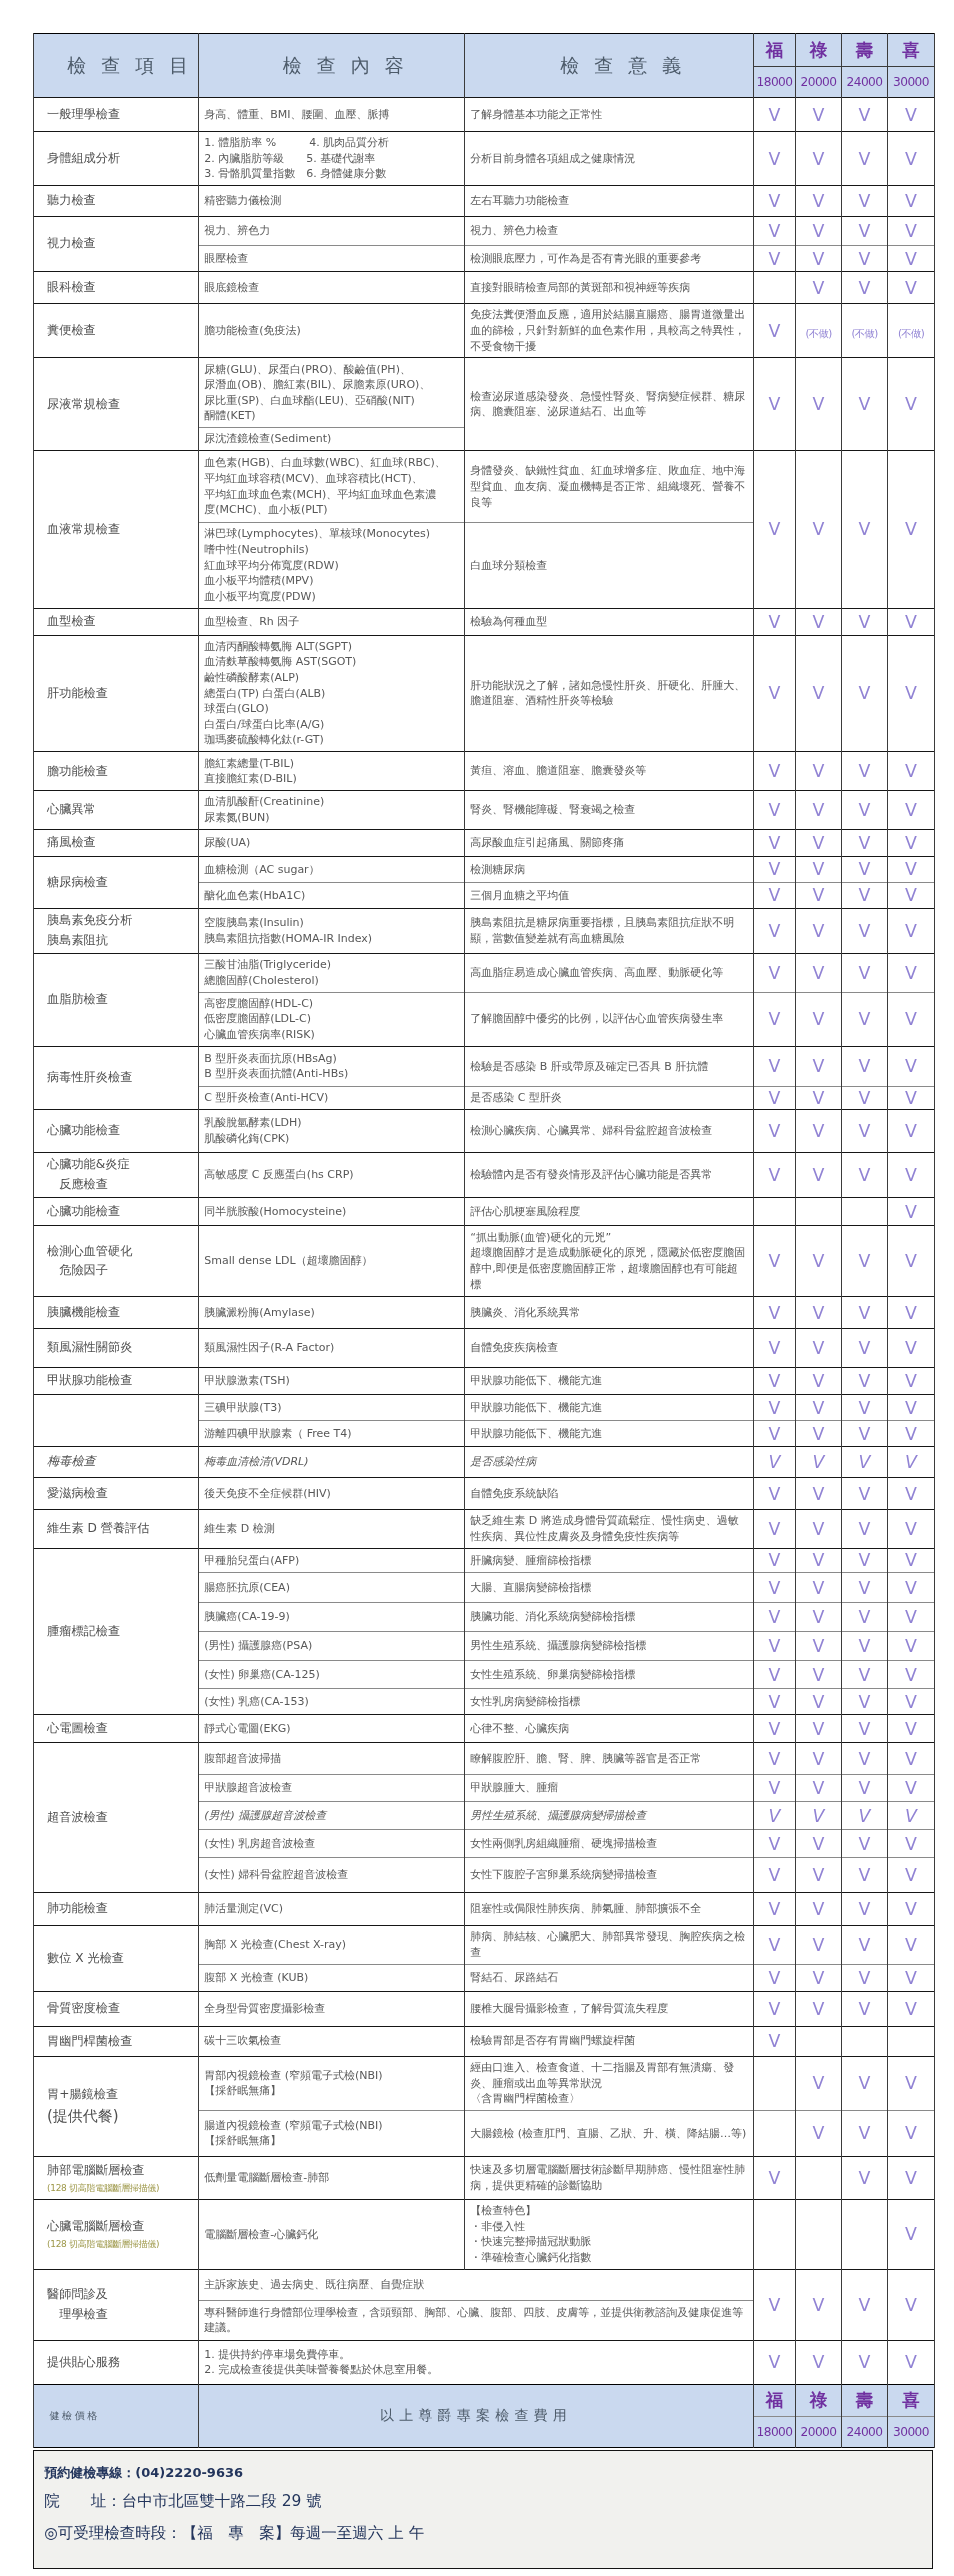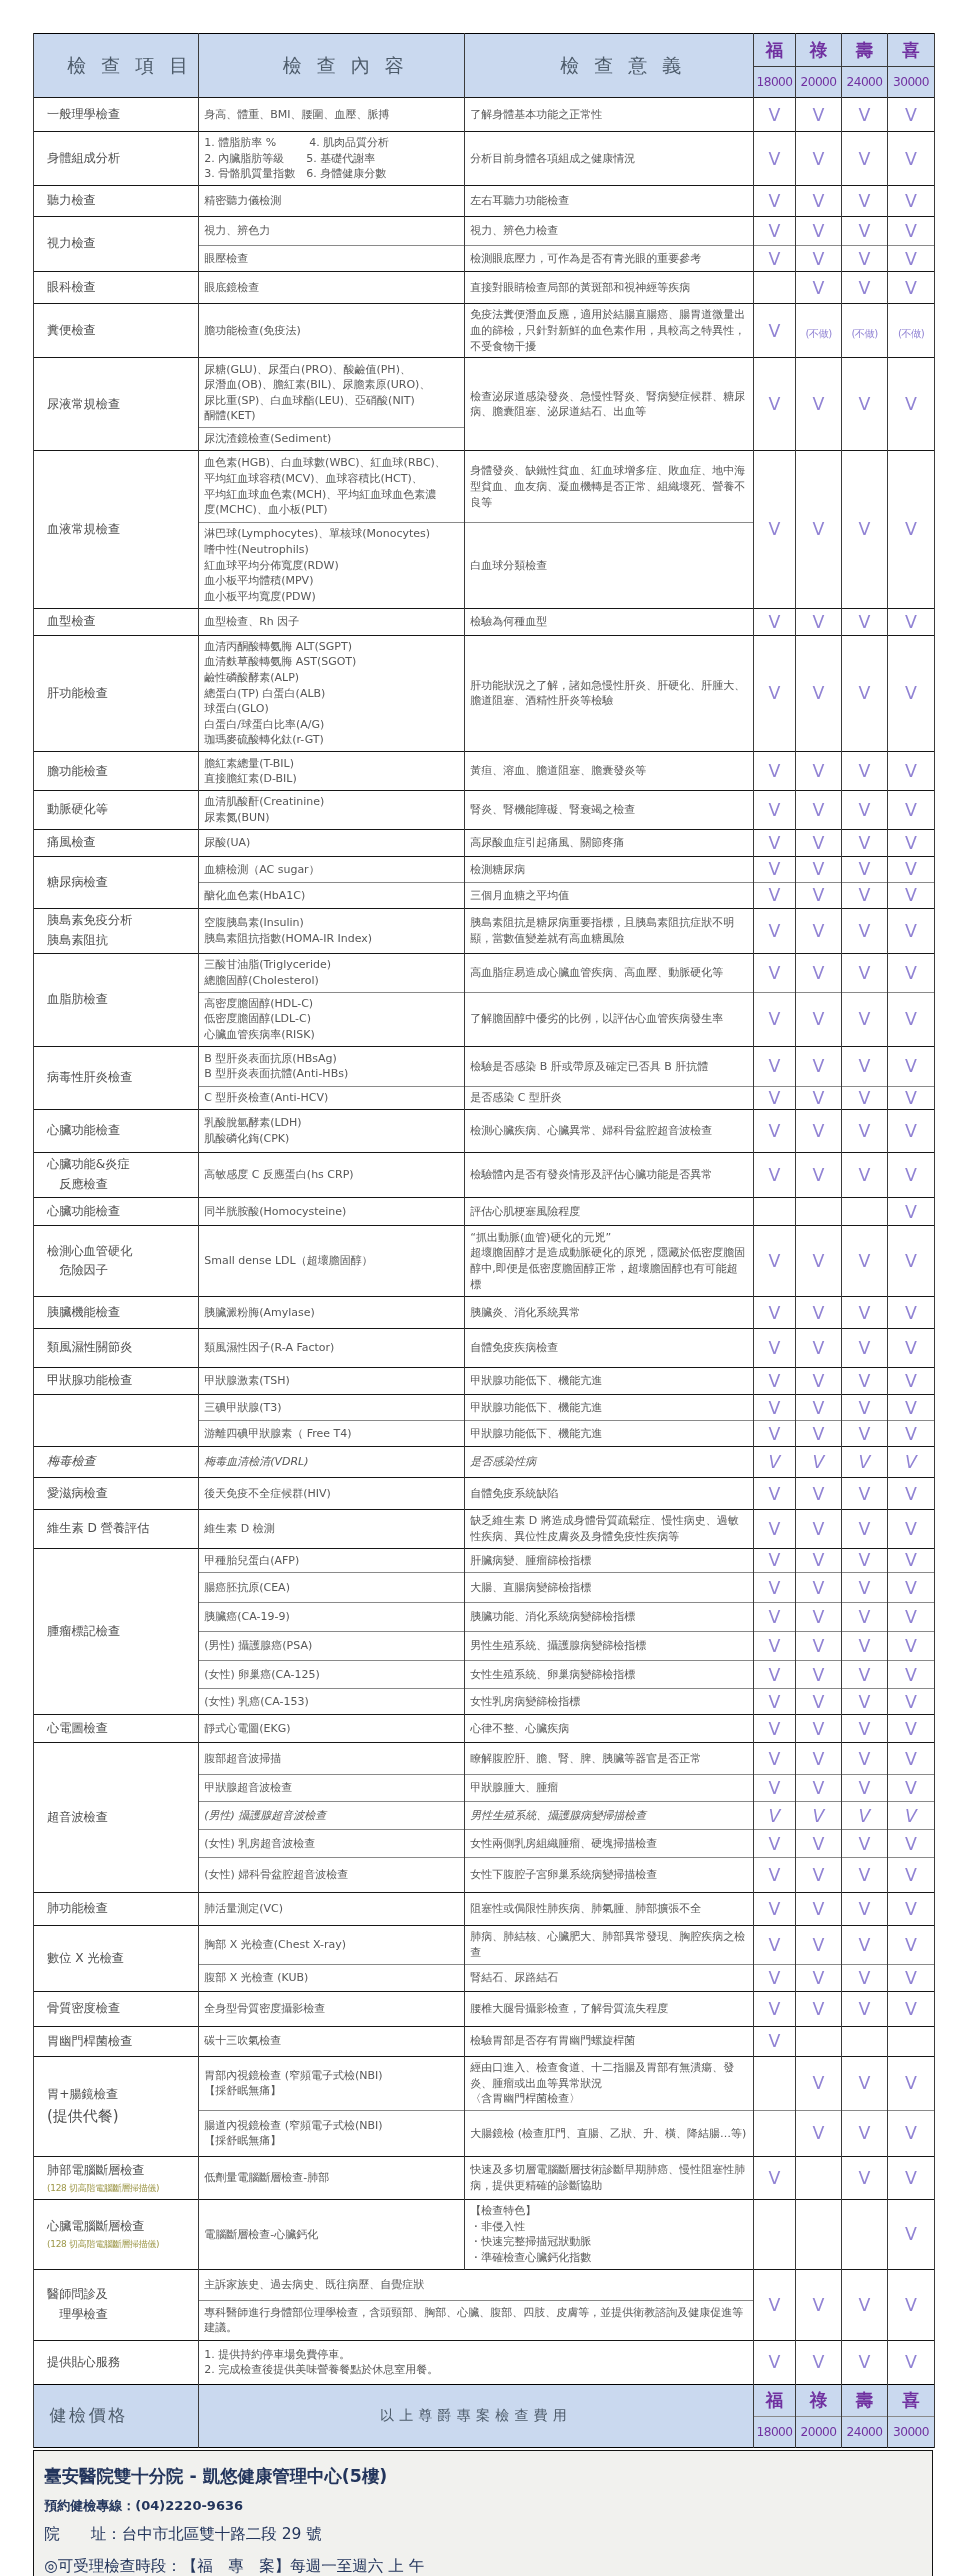--- a/index.html
+++ b/index.html
@@ -33,21 +33,21 @@
   tbody tr.sec td{border-top:1.9px solid var(--line-heavy);}
   tbody tr.sub td{border-top:0.6px solid var(--line-sub);}
   td.item{padding:2.6px 3.9px 2.6px 13px;font-size:12.2px;color:#4f4f4f;vertical-align:middle;line-height:1.6;}
   td.item .item-note{font-size:15px;}
   td.item .item-note.olive{color:var(--olive);font-size:9px;letter-spacing:-0.3px;}
   td.content,td.meaning{padding:3.2px 5.2px;font-size:11px;line-height:1.42;vertical-align:middle;color:#585858;}
   td.chk{ text-align:center;vertical-align:middle;color:var(--check);font-size:17.4px;font-weight:400;padding:0;}
   td.chk .nop{font-size:10.3px;letter-spacing:-0.6px;}
   tr.pricebar td{background:var(--hdrbg);}
   tr.pricebar{border-top:1.9px solid #000;}
-  td.price-item{padding-left:15.5px;font-size:17px;letter-spacing:2.6px;color:#4d5b6a;vertical-align:middle;}
+  td.price-item{padding-left:15.5px;font-size:10px;letter-spacing:2.6px;color:#4d5b6a;vertical-align:middle;}
   td.price-title{text-align:center;font-size:14px;letter-spacing:5.2px;color:#4d5b6a;vertical-align:middle;}
   .footer{
     margin:2.6px 0 0 33px;width:900px;box-sizing:border-box;
     border:1.9px solid #141414;background:#f1f1ee;
     padding:13px 11.6px 15.5px 10.3px;color:var(--navy);
   }
   .footer .f1{font-size:17.4px;font-weight:bold;margin-bottom:9px;}
   .footer .f2{font-size:13px;font-weight:bold;margin-bottom:9px;}
   .footer .f3{font-size:15.5px;margin-bottom:10.3px;}
   .footer .f4{font-size:15.5px;margin-bottom:9px;}
@@ -214,21 +214,21 @@
         </td>
         <td class="content">膽紅素總量(T-BIL)<br>直接膽紅素(D-BIL)</td>
         <td class="meaning">黃疸、溶血、膽道阻塞、膽囊發炎等</td>
         <td class="chk">V</td>
         <td class="chk">V</td>
         <td class="chk">V</td>
         <td class="chk">V</td>
       </tr>
       <tr class="sec" style="height: 37px;">
         <td class="item" rowspan="1">
-          <div class="item-line">動脈硬化等</div>
+          <div class="item-line">心臟異常</div>
         </td>
         <td class="content">血清肌酸酐(Creatinine)<br>尿素氮(BUN)</td>
         <td class="meaning">腎炎、腎機能障礙、腎衰竭之檢查</td>
         <td class="chk">V</td>
         <td class="chk">V</td>
         <td class="chk">V</td>
         <td class="chk">V</td>
       </tr>
       <tr class="sec" style="height: 27px;">
         <td class="item" rowspan="1">
@@ -679,19 +679,18 @@
     <tr class="pricebar sub" style="height:31px">
       <td class="price">18000</td>
       <td class="price">20000</td>
       <td class="price">24000</td>
       <td class="price">30000</td>
     </tr>
   </tbody>
 </table>
 
 <div class="footer">
-  <div class="f1">臺安醫院雙十分院 - 凱悠健康管理中心(5樓)</div>
   <div class="f2">預約健檢專線：(04)2220-9636</div>
   <div class="f3">院　　址：台中市北區雙十路二段 29 號</div>
   <div class="f4">◎可受理檢查時段：【福　專　案】每週一至週六 上 午</div>
 
 </div>
 
 
 </body></html>

